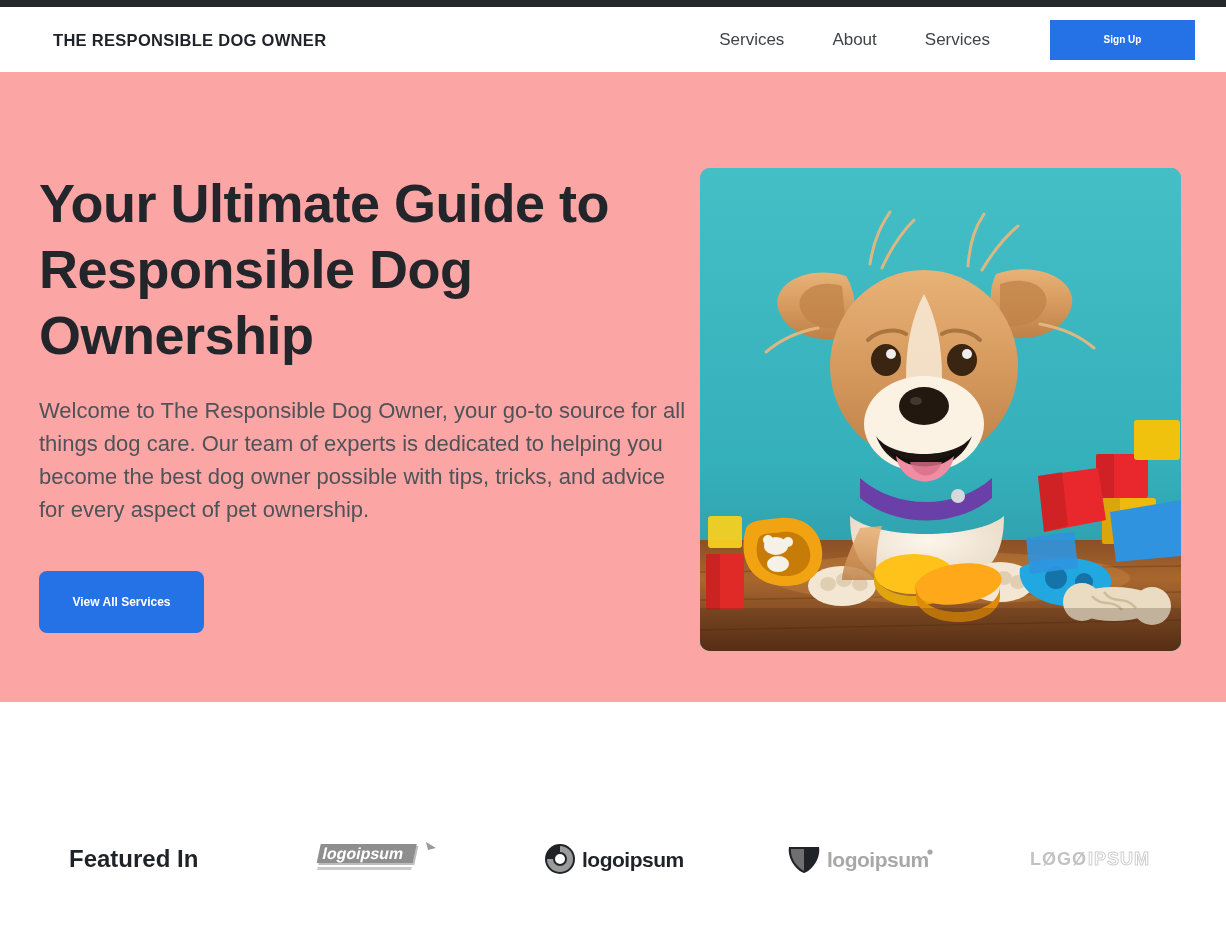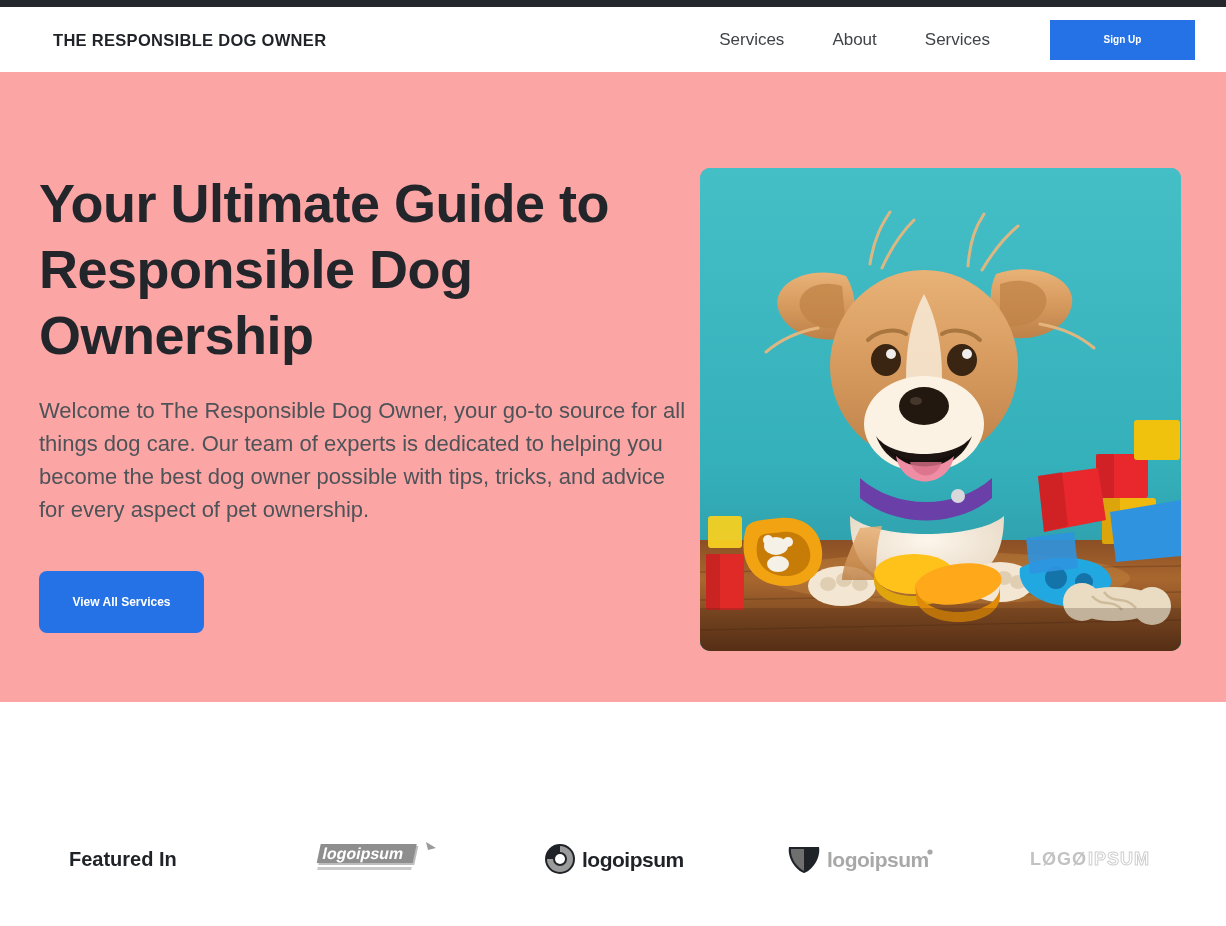--- a/index.html
+++ b/index.html
@@ -85,21 +85,21 @@
   .featured {
     position: absolute; left: 0; top: 702px; width: 1226px; height: 224px;
     background: #ffffff;
   }
   .featured-row {
     position: absolute; left: 0; top: 135px; width: 1226px;
     display: flex; align-items: center;
   }
   .featured-label {
     width: 250px; padding-left: 69px;
-    font-size: 20px; font-weight: bold; color: #1f2328; white-space: nowrap;
+    font-size: 24px; font-weight: bold; color: #1f2328; white-space: nowrap;
   }
   .logos { flex: 1; display: flex; align-items: center; gap: 0px; }
   .logo-cell {
     flex: 1; display: flex; align-items: center; justify-content: center;
     height: 44px;
   }
   .logo-cell svg { display: block; }
 </style>
 </head>
 <body>

